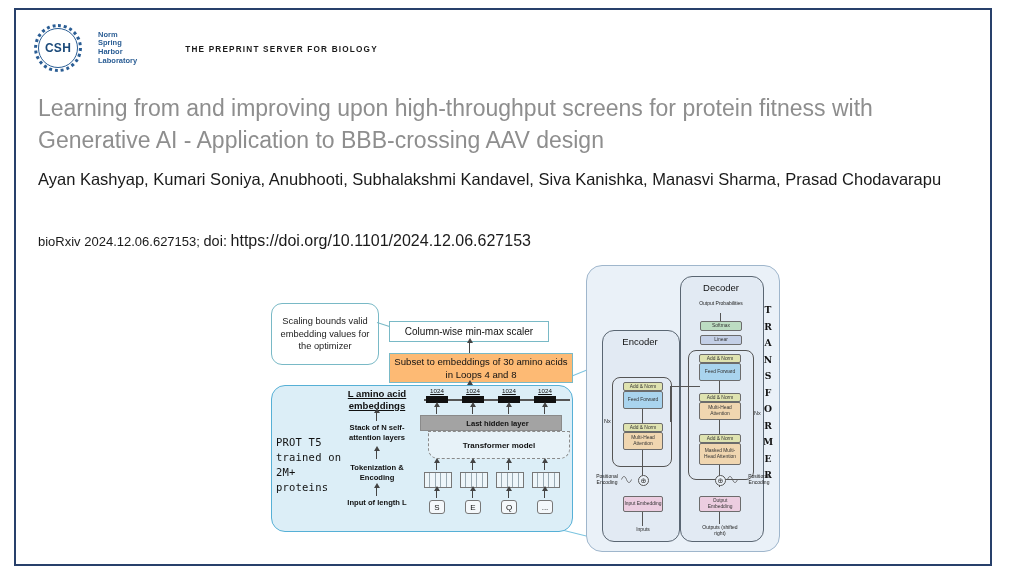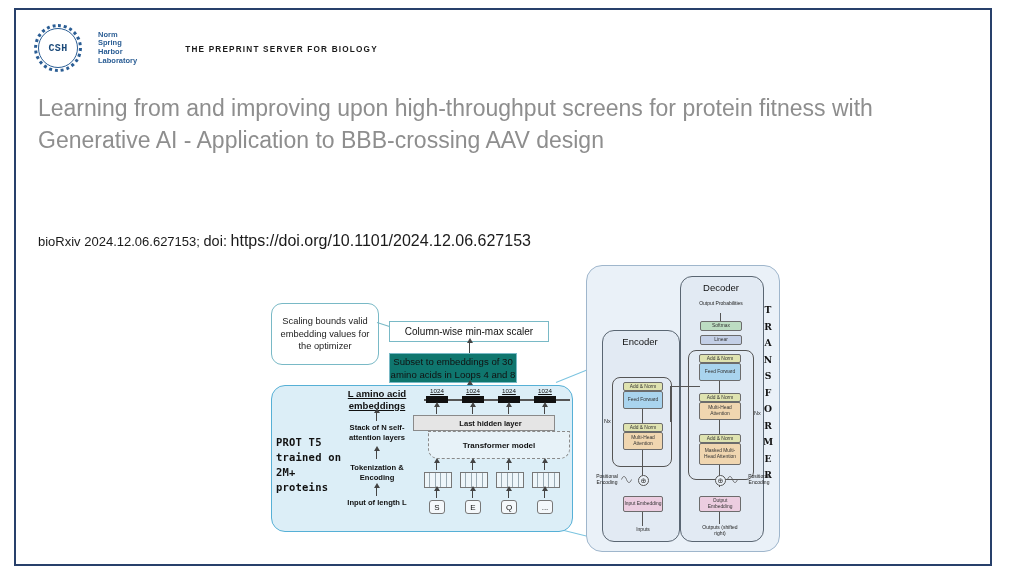--- a/index.html
+++ b/index.html
@@ -8,21 +8,21 @@
   .page-frame{
     position:absolute;left:14px;top:8px;width:978px;height:558px;
     border:2px solid #28406b;box-sizing:border-box;background:#fff;
   }
 
   
   .header{position:absolute;left:16px;top:12px;display:flex;align-items:center;gap:14px;}
   .csh-logo{position:relative;width:52px;height:52px;display:flex;align-items:center;justify-content:center;}
   .csh-ring{position:absolute;inset:2px;border:3px dotted #2a5d94;border-radius:50%;}
   .csh-ring2{position:absolute;inset:6px;border:1.5px solid #2a5d94;border-radius:50%;}
-  .csh-text{position:relative;font-size:10px;font-weight:bold;color:#1b4a7a;letter-spacing:.3px;font-family:Liberation Mono, monospace;}
+  .csh-text{position:relative;font-size:12px;font-weight:bold;color:#1b4a7a;letter-spacing:.3px;font-family:Liberation Sans, sans-serif;}
   .csh-words{font-size:7.5px;line-height:8.6px;color:#2a5d94;font-weight:bold;font-family:"Liberation Sans",sans-serif;}
 
   .brand{margin-left:34px;}
   .brand-word{font-family:"Liberation Serif",serif;font-size:42px;line-height:40px;font-weight:bold;color:#111;letter-spacing:-1px;}
   .brand-word .r{color:#c0232c;}
   .brand-word .x{color:#111;font-family:"Liberation Serif",serif;}
   .brand-tag{font-size:8.2px;font-weight:bold;letter-spacing:1.2px;color:#1a1a1a;margin-top:3px;text-align:center;}
 
   
   .title{position:absolute;left:22px;top:82px;width:900px;font-size:23px;line-height:32px;color:#8e8e8e;font-weight:400;}
@@ -35,43 +35,43 @@
   .figure{position:absolute;left:240px;top:250px;width:580px;height:300px;}
 
   
   .prot-panel{
     position:absolute;left:15px;top:125px;width:300px;height:145px;
     background:#dceef7;border:1.6px solid #56b0d6;border-radius:14px;
   }
   .prot-label{
     position:absolute;left:20px;top:175px;width:78px;
     font-family:"DejaVu Sans Mono",monospace;font-size:10.5px;line-height:15px;
-    font-weight:bold;color:#111;letter-spacing:.2px;
+    font-weight:normal;color:#111;letter-spacing:.2px;
   }
 
   
   .callout{
     position:absolute;left:15px;top:43px;width:108px;height:62px;
     background:#fff;border:1.3px solid #79b9c6;border-radius:11px;
     font-size:9.3px;line-height:12.6px;color:#222;text-align:center;
     display:flex;align-items:center;justify-content:center;padding:2px 4px;box-sizing:border-box;
   }
   .callout-tail{
     position:absolute;left:121px;top:62px;width:26px;height:1.3px;background:#79b9c6;
     transform:rotate(18deg);transform-origin:left center;
   }
 
   .box-scaler{
     position:absolute;left:133px;top:61px;width:160px;height:21px;
     background:#fff;border:1.2px solid #79b9c6;
     font-size:10px;color:#111;display:flex;align-items:center;justify-content:center;box-sizing:border-box;
   }
   .box-subset{
-    position:absolute;left:133px;top:93px;width:128px;height:30px;
-    background:#0f766e;border:1.2px solid #79b9c6;
+    position:absolute;left:133px;top:93px;width:184px;height:30px;
+    background:#fdba74;border:1.2px solid #79b9c6;
     font-size:9.6px;line-height:13px;color:#111;text-align:center;
     display:flex;align-items:center;justify-content:center;box-sizing:border-box;
   }
   .mini-arrow{position:absolute;width:1px;background:#444;}
   .mini-arrow::after{
     content:"";position:absolute;left:-2.5px;top:-4px;
     border-left:3px solid transparent;border-right:3px solid transparent;border-bottom:5px solid #444;
   }
 
   
@@ -92,22 +92,22 @@
     position:absolute;left:78px;top:238px;width:86px;
     font-size:7.6px;line-height:9.6px;font-weight:bold;color:#111;text-align:center;
   }
 
   
   .emb-line{position:absolute;left:168px;top:139px;width:146px;height:2px;background:#555;}
   .emb-chip{position:absolute;width:22px;height:7px;background:#111;top:136px;}
   .emb-num{position:absolute;font-size:6.2px;color:#111;top:127px;width:24px;text-align:center;text-decoration:underline;}
 
   .hidden-box{
-    position:absolute;left:157px;top:155px;width:142px;height:16px;
-    background:#e5e5e5;border:1px solid #8a8a8a;
+    position:absolute;left:164px;top:155px;width:142px;height:16px;
+    background:#a3a3a3;border:1px solid #8a8a8a;
     font-size:7.6px;font-weight:bold;color:#111;display:flex;align-items:center;justify-content:center;box-sizing:border-box;padding-left:13px;
   }
   .tmodel-box{
     position:absolute;left:172px;top:171px;width:142px;height:28px;
     background:#e7f2f8;border:1px dashed #8a8a8a;border-radius:0 0 10px 10px;
     font-size:8px;font-weight:bold;color:#111;display:flex;align-items:center;justify-content:center;box-sizing:border-box;
   }
 
   .tok-grid{position:absolute;width:26px;height:14px;border:1px solid #777;background:#eef6fa;top:212px;
     display:flex;}
@@ -180,20 +180,21 @@
       <div>Harbor</div>
       <div>Laboratory</div>
     </div>
 
     <div class="brand">
       <div class="brand-tag">THE PREPRINT SERVER FOR BIOLOGY</div>
     </div>
   </div>
 
   <div class="title">Learning from and improving upon high-throughput screens for protein fitness with Generative AI - Application to BBB-crossing AAV design</div>
+  <div class="authors">Ayan Kashyap, Kumari Soniya, Anubhooti, Subhalakshmi Kandavel, Siva Kanishka, Manasvi Sharma, Prasad Chodavarapu</div>
   <div class="cite">
     <span>bioRxiv 2024.12.06.627153;</span>
     <span class="doi-lbl">doi:</span>
     <span class="doi-url">https://doi.org/10.1101/2024.12.06.627153</span>
   </div>
 
   <div class="figure">
 
     <div class="connector" style="left:300px;top:122px;width:52px;transform:rotate(-22deg);"></div>
     <div class="connector" style="left:300px;top:268px;width:56px;transform:rotate(14deg);"></div>

